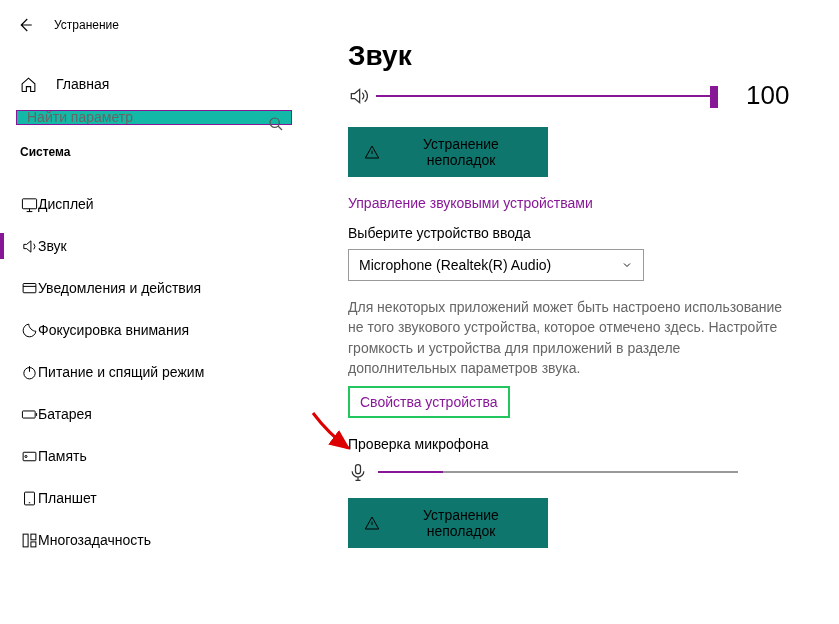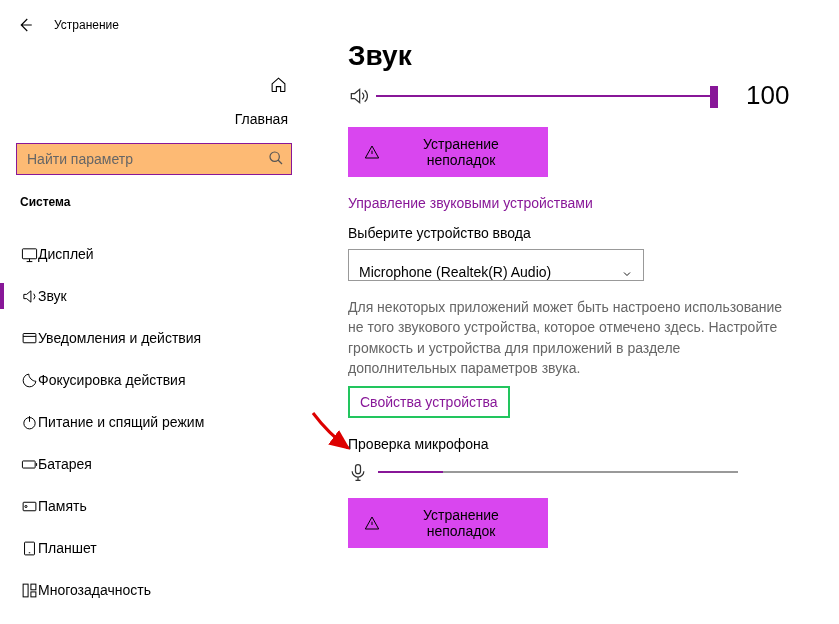--- a/index.html
+++ b/index.html
@@ -12,32 +12,32 @@
     height: 624px;
     overflow: hidden;
     position: relative;
   }
   .app { display: flex; height: 100%; }
   .sidebar { width: 308px; padding: 12px 0 0 0; }
   .topbar { display: flex; align-items: center; padding: 4px 16px 8px 16px; gap: 20px; }
   .back-icon { font-size: 18px; cursor: pointer; }
   .app-title { font-size: 12px; }
   .home-row {
-    display: flex; align-items: flex-end; gap: 18px;
-    padding: 10px 20px; cursor: pointer; margin-top: 24px; flex-direction: column;
+    display: flex; align-items: flex-start; gap: 18px;
+    padding: 10px 20px; cursor: pointer; margin-top: 24px;
   }
   .home-row .icon { width: 18px; display:flex; }
   .search-wrap { margin: 6px 16px 0 16px; }
   .search {
-    width: 100%; height: 32px;
+    width: 100%; height: 15px;
     border: 1px solid #881798;
     padding: 0 30px 0 10px;
     font-size: 14px;
     outline: none;
-    background: #fdba74;
+    background: #14b8a6;
   }
   .search::placeholder { color: #666; }
   .search-wrap { position: relative; }
   .search-icon { position: absolute; right: 8px; top: 7px; color: #555; }
   .section-label { font-weight: 600; padding: 20px 20px 8px 20px; font-size: 12px; }
   .nav { margin-top: 16px; }
   .nav-item {
     display: flex; align-items: center; 
     padding: 12px 20px; cursor: pointer;
     position: relative;
@@ -60,30 +60,30 @@
   .speaker-cut {
     font-size: 18px; color:#333; margin-right:8px;
   }
   .slider-thumb {
     position: absolute; right: 0; top: -9px; width: 8px; height: 22px;
     background: #881798;
   }
   .slider-value { font-size: 26px; color:#000; }
   .btn-troubleshoot {
     display:inline-flex; align-items:center; gap:10px;
-    background:#d946ef; border:none; padding: 9px 16px;
+    background:#0f766e; border:none; padding: 9px 16px;
     font-size: 14px; cursor:pointer; margin-top: 16px;
     width: 200px;
   }
   .link { color:#881798; text-decoration:none; display:inline-block; margin-top:18px; cursor:pointer; }
   .sub-heading { font-size: 20px; font-weight:600; margin-top: 38px; }
   .field-label { font-size: 14px; margin-top: 14px; }
   .combo {
     margin-top: 8px; width: 296px; height: 32px;
-    border: 1px solid #999; display:flex; align-items:flex-end;
+    border: 1px solid #999; display:flex; align-items:center;
     justify-content:space-between; padding: 0 10px; cursor:pointer;
     font-size: 14px;
   }
   .help-text { color:#666; font-size: 14px; margin-top: 16px; line-height:1.45; max-width: 440px; }
   .highlighted-link {
     border: 2px solid #22c55e; padding: 6px 10px; display:inline-block;
     color:#881798; cursor:pointer; margin-top:8px;
   }
   .arrow-annotation {
     position:absolute; left: 308px; top: 408px; pointer-events:none;
@@ -155,21 +155,21 @@
             </svg>
         </span>
         <span>Уведомления и действия</span>
       </div>
       <div class="nav-item">
         <span class="icon">
           <svg width="17" height="17" viewBox="0 0 24 24" fill="none" stroke="#000" stroke-width="1.4">
               <path d="M21 13A9 9 0 1 1 11 3c0 5 5 10 10 10z"></path>
             </svg>
         </span>
-        <span>Фокусировка действия</span>
+        <span>Фокусировка внимания</span>
       </div>
       <div class="nav-item">
         <span class="icon">
           <svg width="17" height="17" viewBox="0 0 24 24" fill="none" stroke="#000" stroke-width="1.4">
               <circle cx="12" cy="13" r="8"></circle>
               <path d="M12 3v8"></path>
             </svg>
         </span>
         <span>Питание и спящий режим</span>
       </div>

